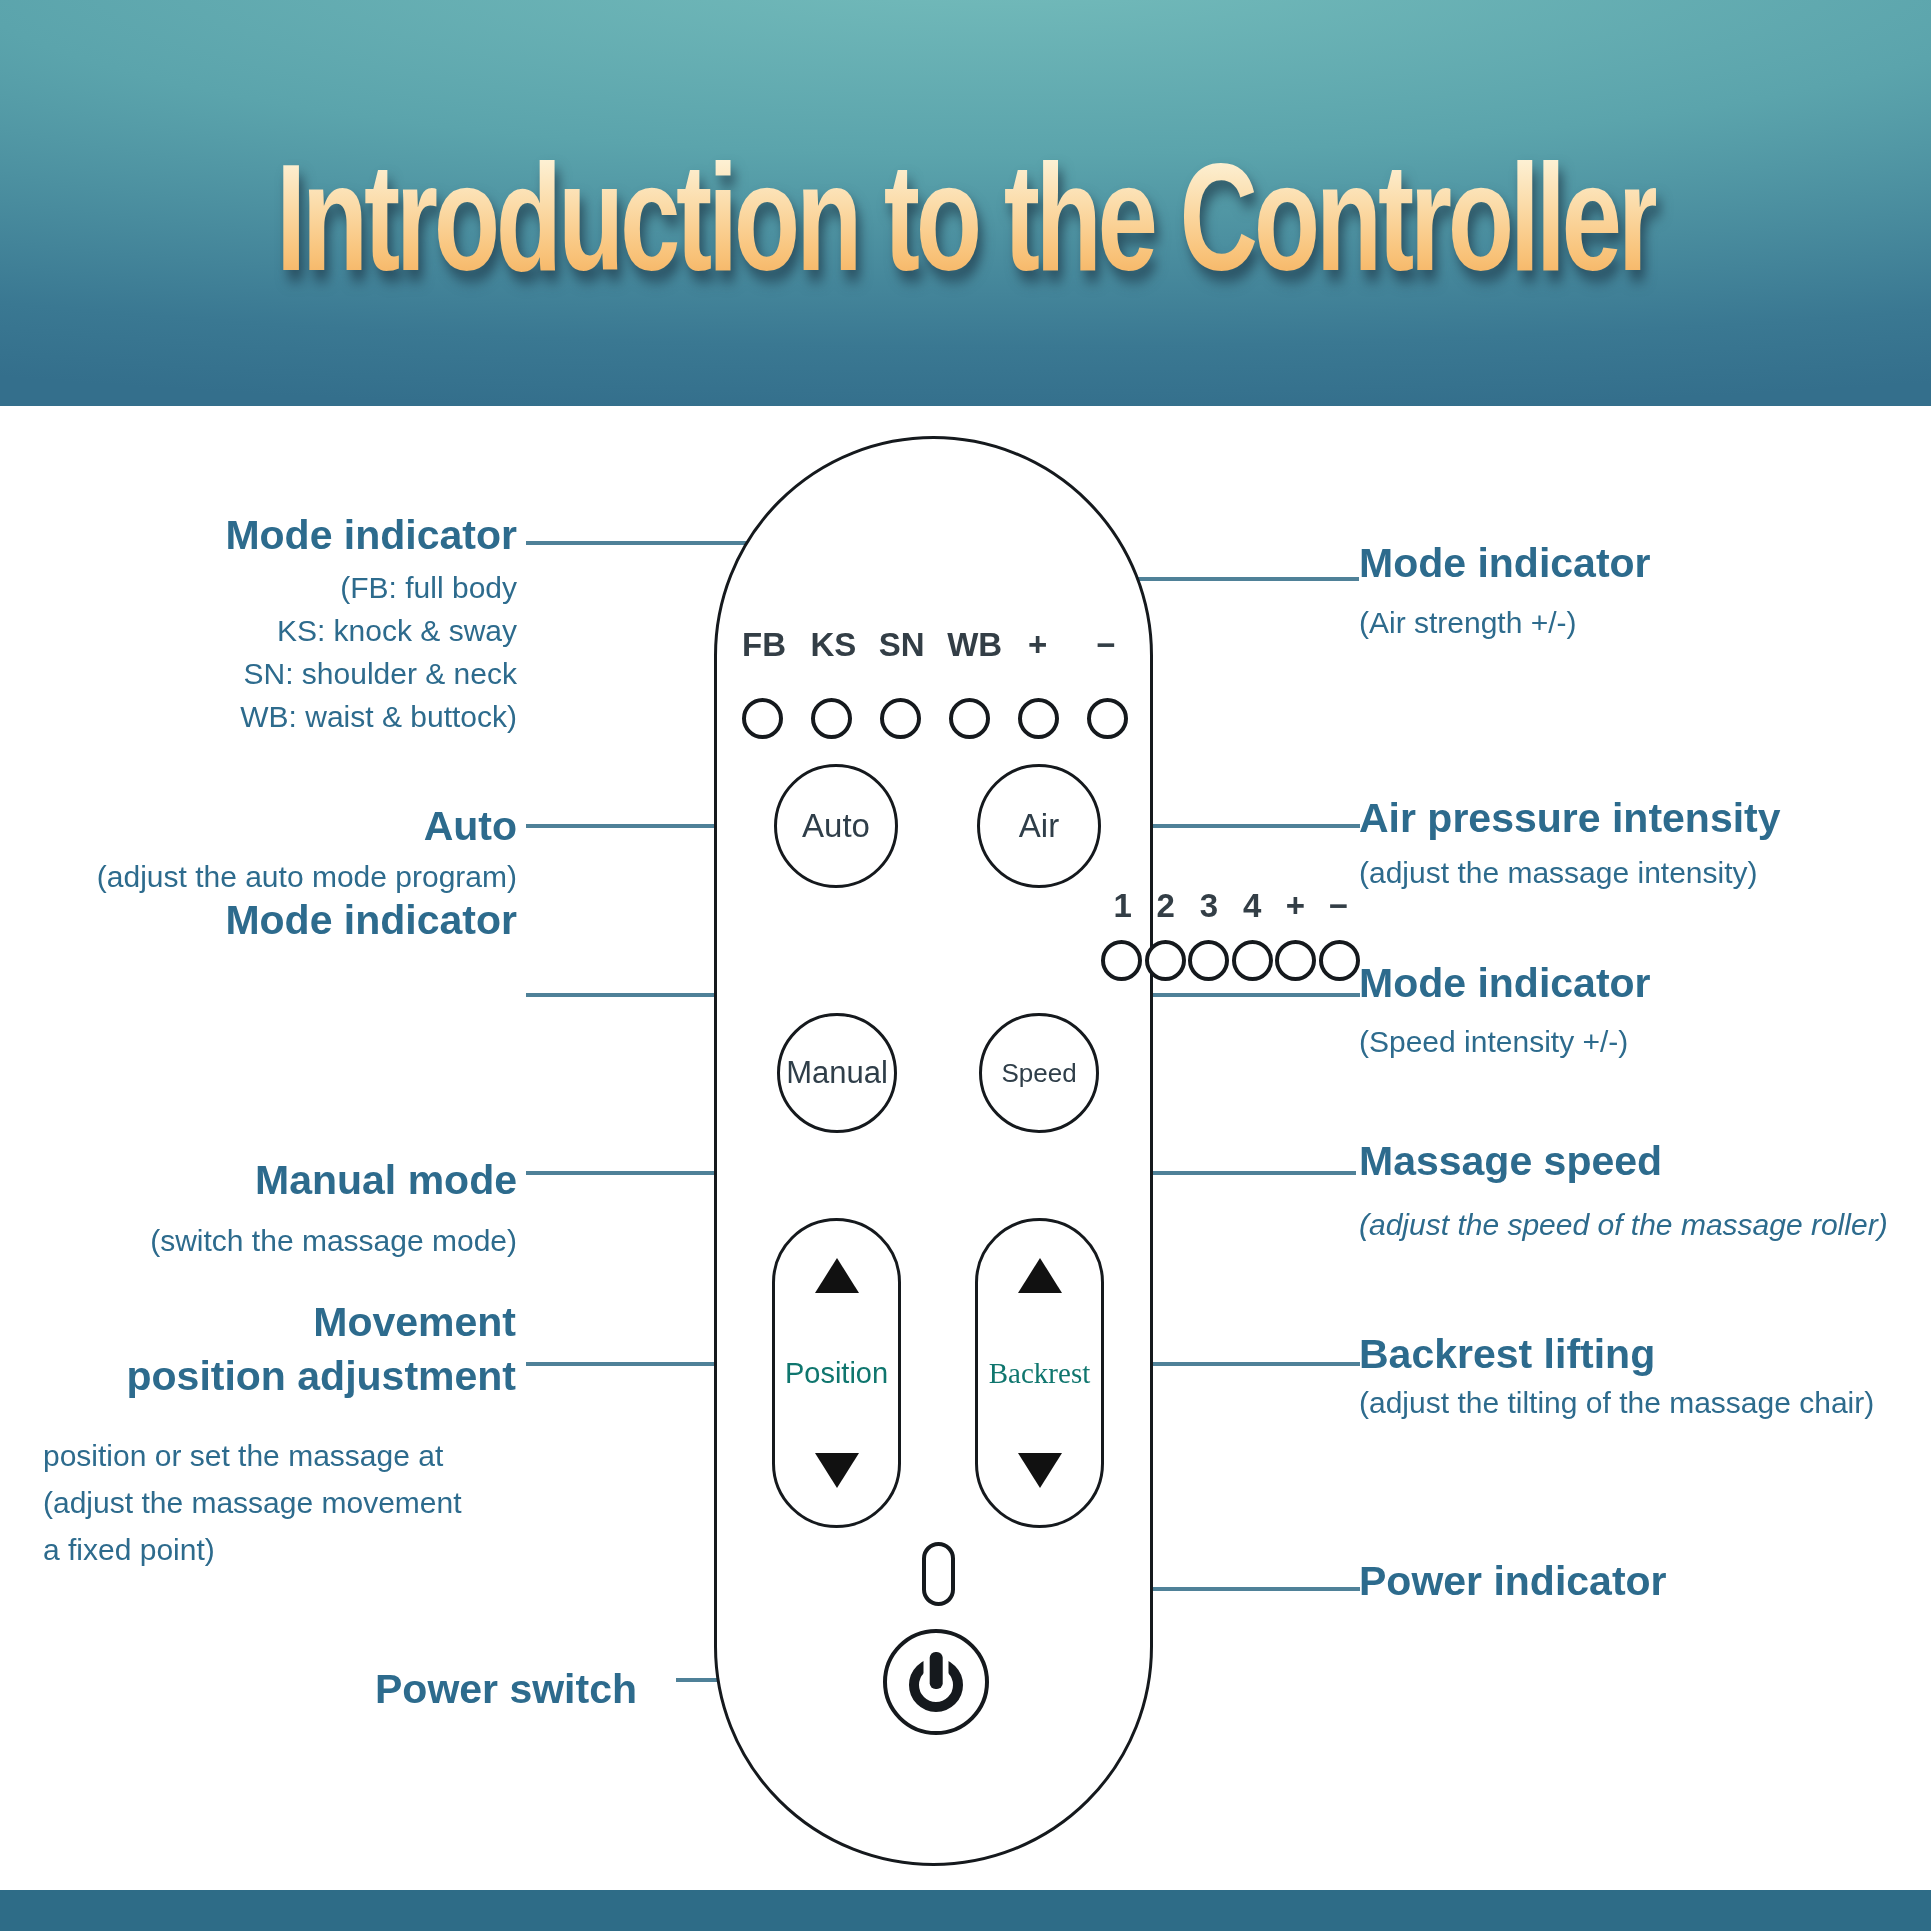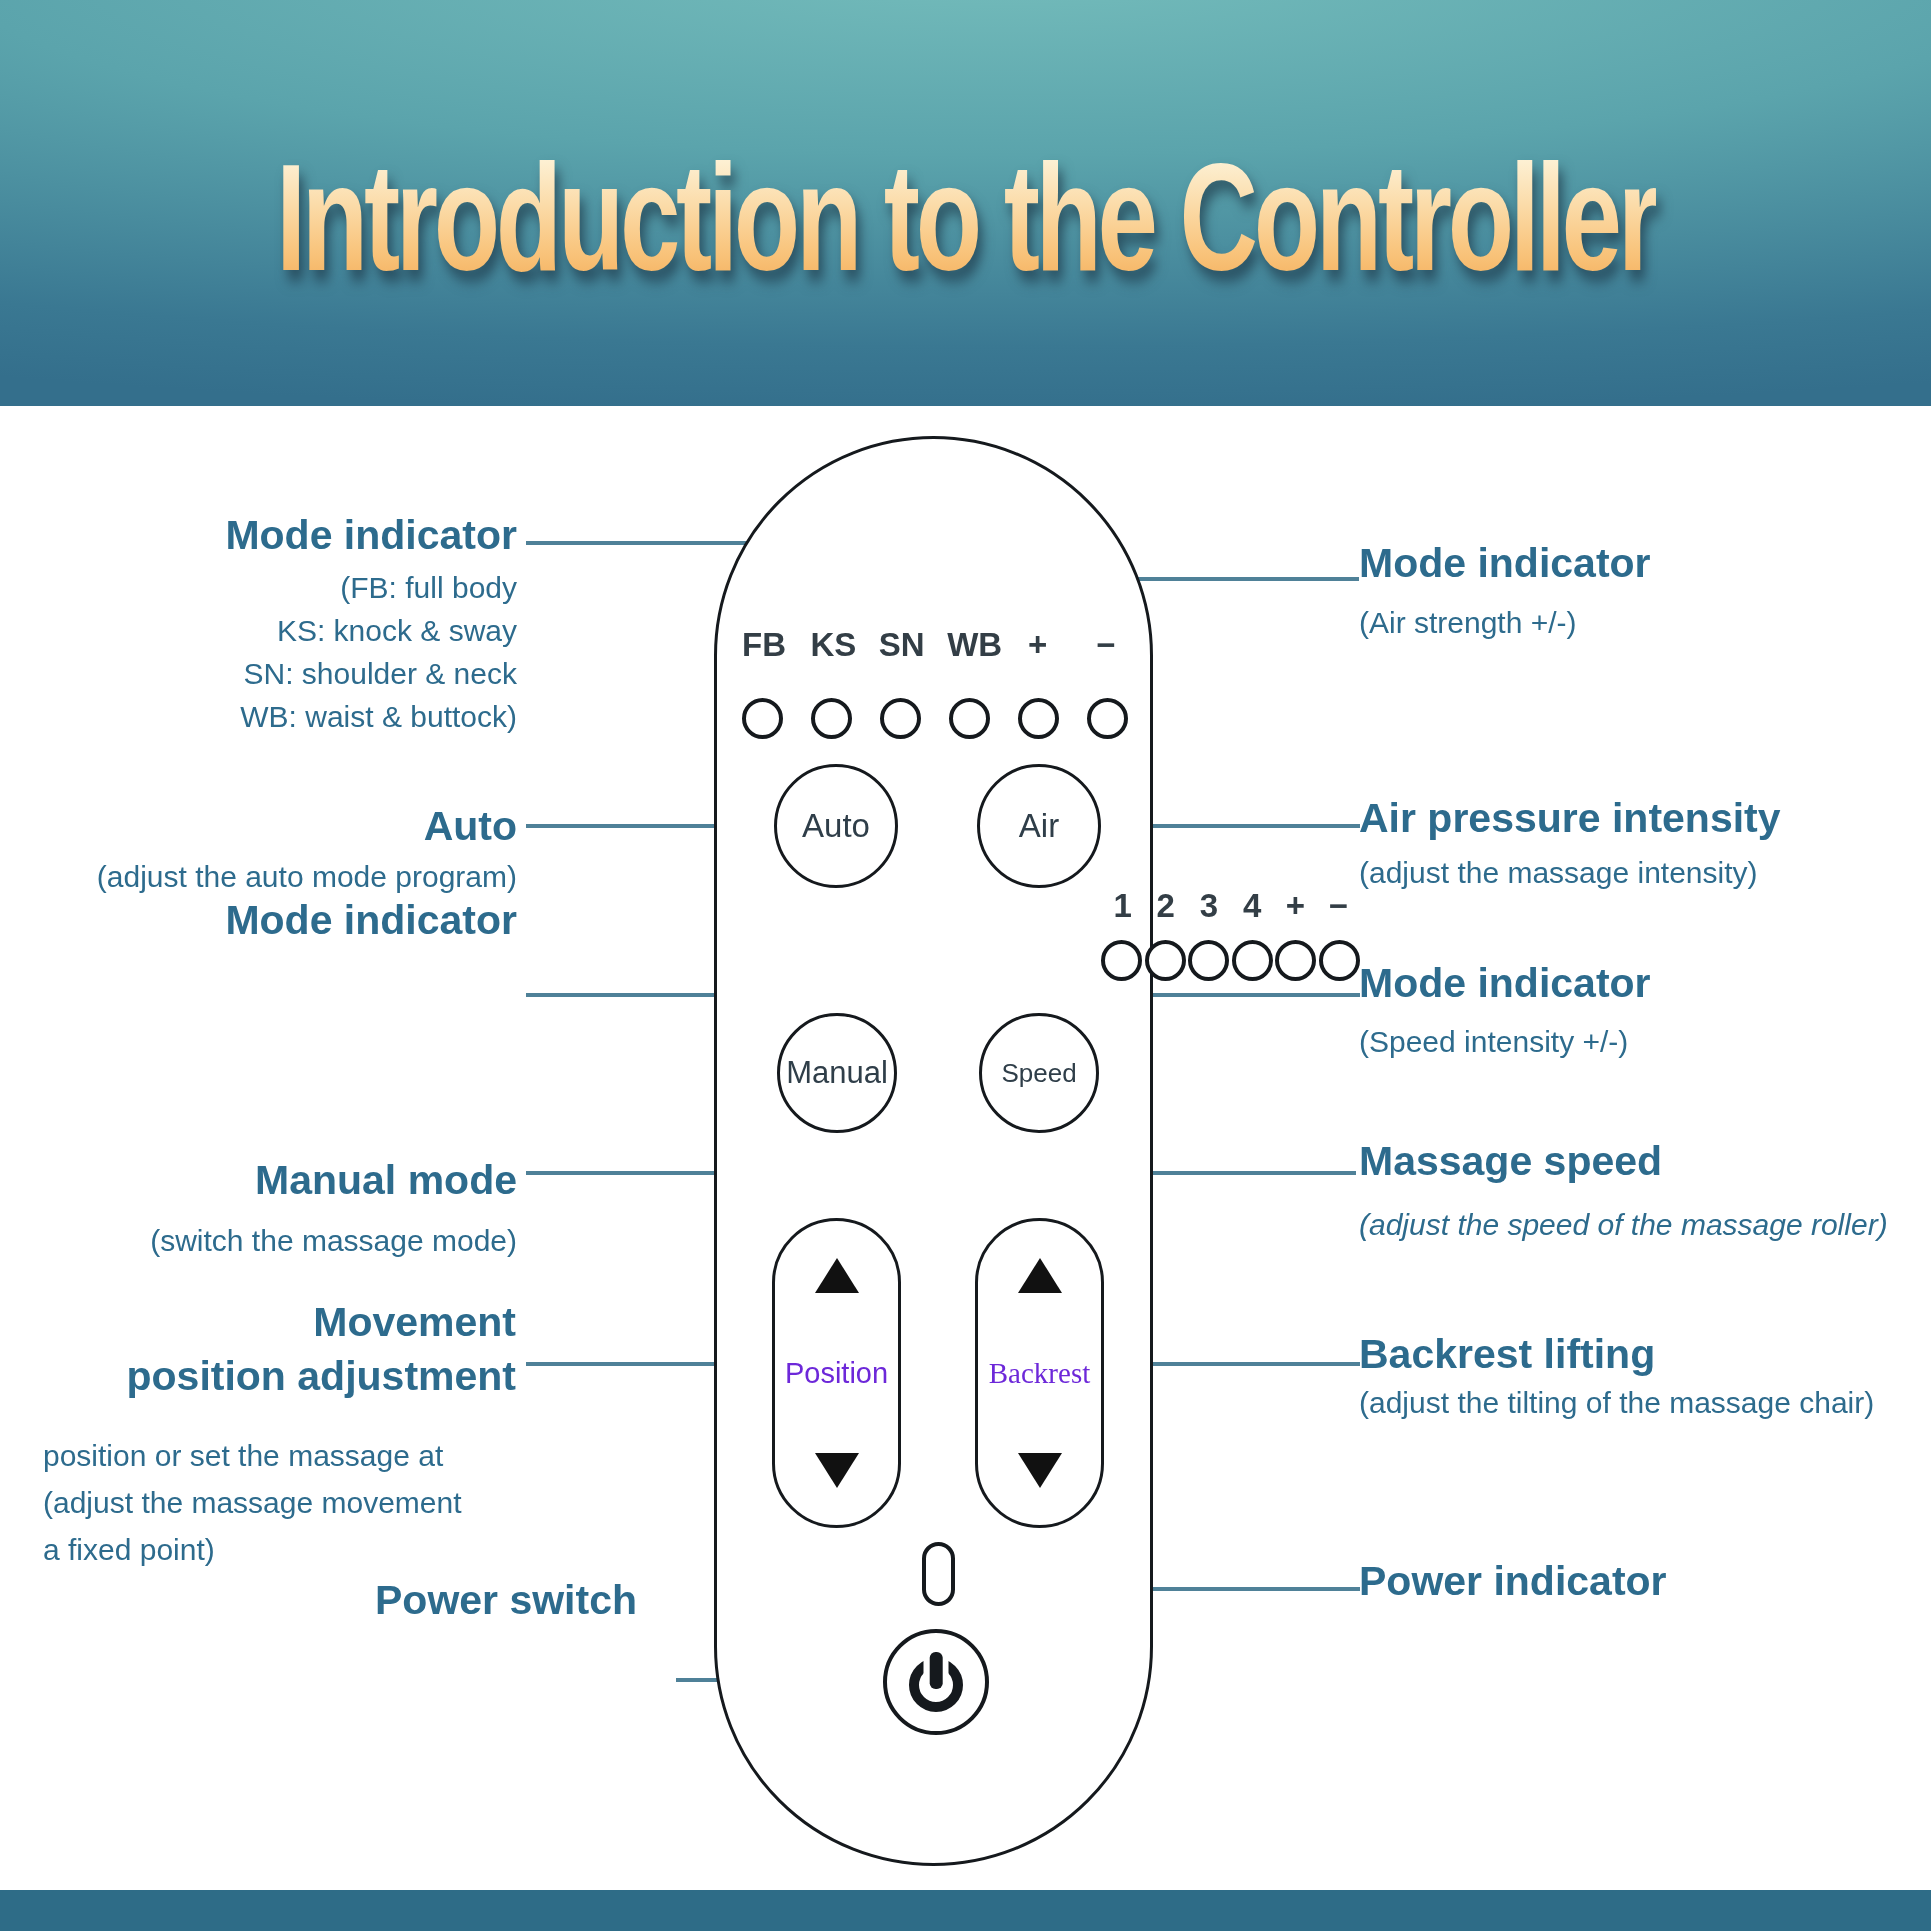--- a/index.html
+++ b/index.html
@@ -41,21 +41,21 @@
     display:flex;align-items:center;justify-content:center;
     font-size:33px;color:#2f3e49;
   }
   .btn-auto{left:774px;top:764px;width:124px;height:124px;}
   .btn-air{left:977px;top:764px;width:124px;height:124px;}
   .btn-manual{left:777px;top:1013px;width:120px;height:120px;font-size:31px;}
   .btn-speed{left:979px;top:1013px;width:120px;height:120px;font-size:26px;}
   .pill{
     position:absolute;top:1218px;width:129px;height:310px;border:3.9px solid #15191d;border-radius:65px;
     box-sizing:border-box;background:#fff;display:flex;flex-direction:column;align-items:center;justify-content:space-between;
-    padding:37px 0;font-size:29px;color:#6d28d9;
+    padding:37px 0;font-size:29px;color:#0f766e;
   }
   .pill.position{left:772px;}
   .pill.backrest{left:975px;font-family:Liberation Serif, serif;}
   .tri-up{width:0;height:0;border-left:22px solid transparent;border-right:22px solid transparent;border-bottom:35px solid #111;}
   .tri-down{width:0;height:0;border-left:22px solid transparent;border-right:22px solid transparent;border-top:35px solid #111;}
   .power-led{position:absolute;left:922px;top:1542px;width:33px;height:64px;border:4.8px solid #15191d;border-radius:16.4px;box-sizing:border-box;background:#fff;}
   .power-btn{
     position:absolute;left:883px;top:1629px;width:106px;height:106px;border:4.8px solid #15191d;border-radius:50%;
     box-sizing:border-box;background:#fff;display:flex;align-items:center;justify-content:center;
   }
@@ -82,21 +82,21 @@
   .lbl.rightcol{left:1359px;text-align:left;}
   .lbl-title{font-size:41px;line-height:46px;font-weight:bold;white-space:nowrap;}
   .lbl-sub{font-size:30px;line-height:43px;white-space:nowrap;}
   .lab-mode1{top:512px;} .lab-mode1 .lbl-sub{margin-top:7.7px;}
   .lab-auto{top:803px;}  .lab-auto .lbl-sub{margin-top:5.8px;}
   .lab-mode2{top:897px;} .lab-mode2 .lbl-sub{margin-top:19.3px;}
   .lab-manual{top:1157px;} .lab-manual .lbl-sub{margin-top:16.4px;}
   .lab-movement{top:1295px;left:43px;width:473px;text-align:right;}
   .lab-movement .lbl-title{line-height:54px;}
   .lab-movement .lbl-sub{margin-top:29px;line-height:47px;text-align:left;}
-  .lab-powersw{top:1577px;right:1294px;text-align:center;}
+  .lab-powersw{top:1666px;right:1294px;text-align:center;}
   .lab-modeair{top:540px;}  .lab-modeair .lbl-sub{margin-top:15.4px;}
   .lab-air{top:795px;}      .lab-air .lbl-sub{margin-top:9.7px;}
   .lab-modespeed{top:960px;}.lab-modespeed .lbl-sub{margin-top:13.5px;}
   .lab-speed{top:1138px;}   .lab-speed .lbl-sub{margin-top:19px;font-style:italic;}
   .lab-backrest{top:1331px;}.lab-backrest .lbl-sub{margin-top:3.9px;}
   .lab-powerind{top:1558px;}
 </style>
 </head>
 <body>
 

